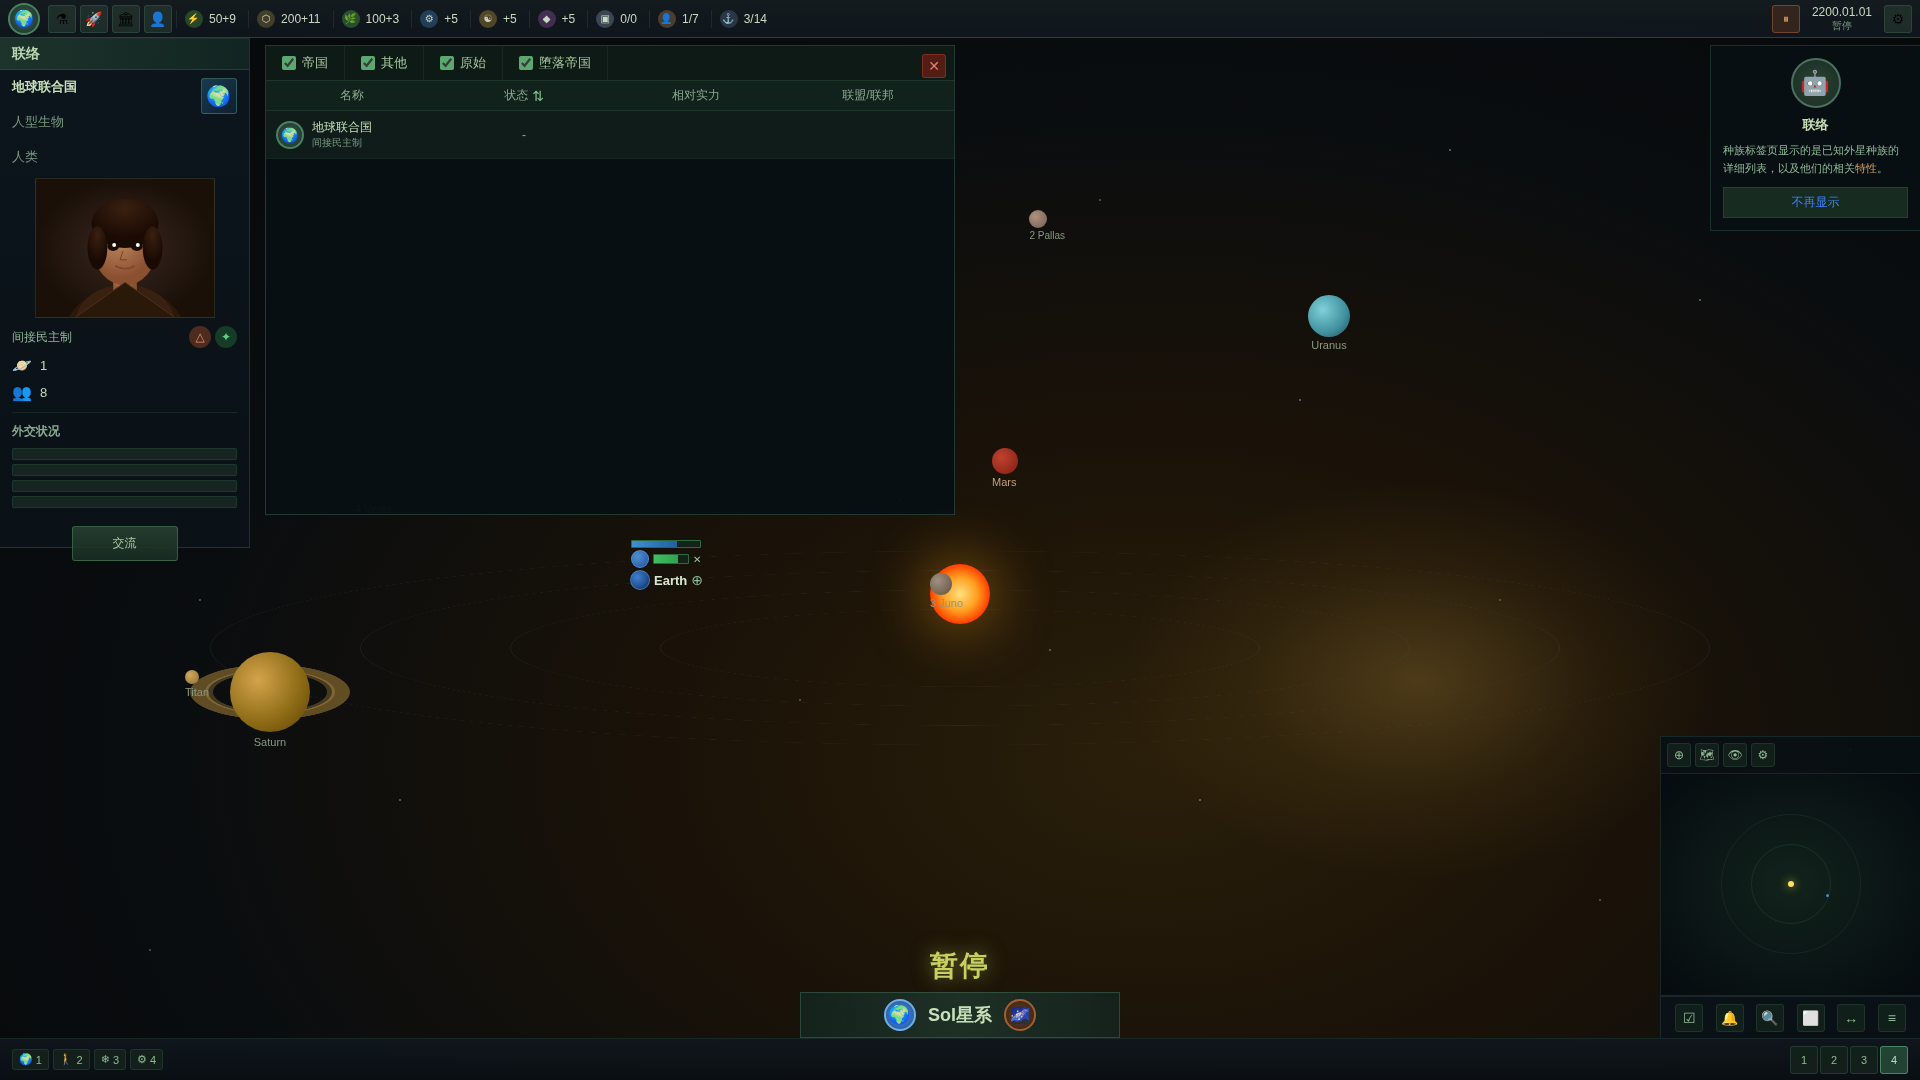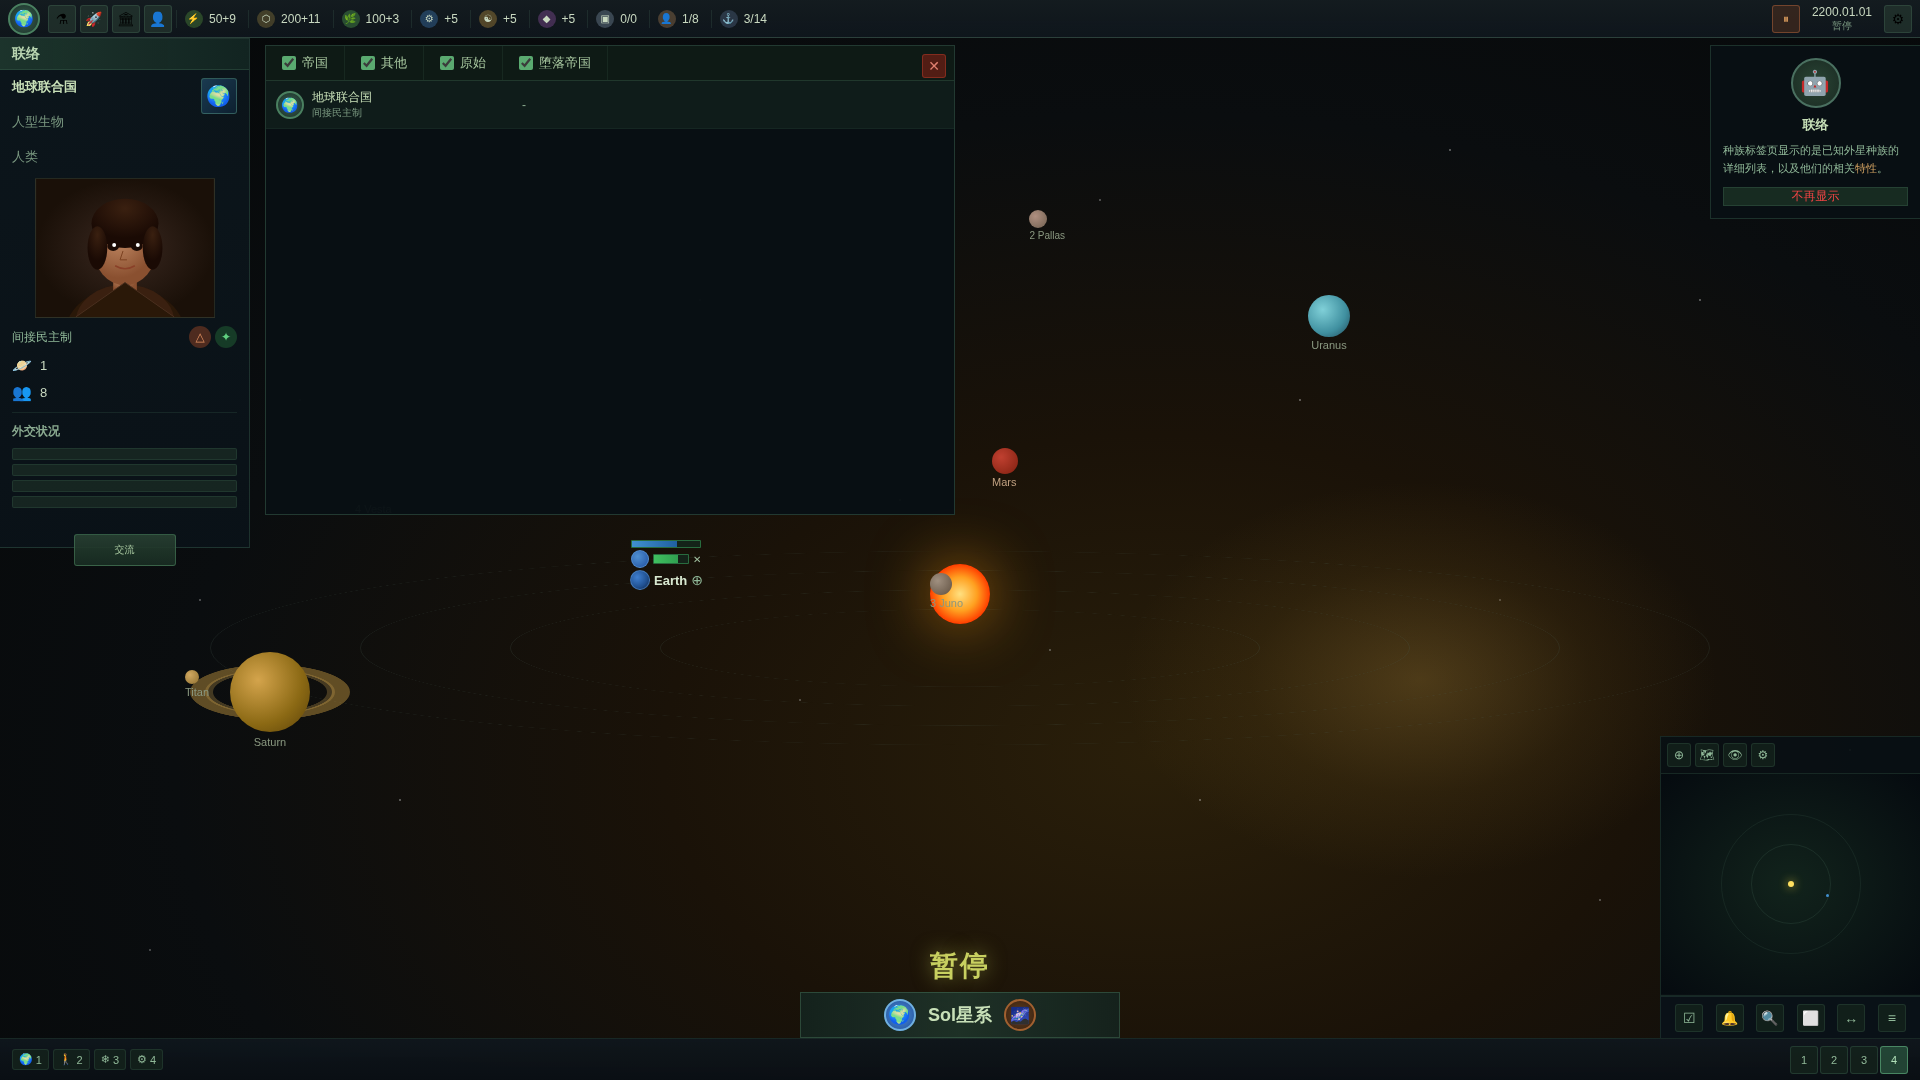--- a/index.html
+++ b/index.html
@@ -299,26 +299,26 @@
     .diplo-bar {
       height: 12px;
       background: rgba(30,50,40,0.6);
       border: 1px solid rgba(60,100,80,0.3);
       margin-bottom: 4px;
       border-radius: 2px;
     }
 
     .exchange-btn {
       display: block;
-      margin: 18px auto;
+      margin: 10px auto;
       padding: 8px 40px;
       background: linear-gradient(180deg, rgba(40,65,50,0.9), rgba(25,45,35,0.9));
       border: 1px solid rgba(80,140,100,0.5);
       color: #a8c8a0;
-      font-size: 10px;
+      font-size: 12px;
       cursor: pointer;
       border-radius: 3px;
     }
 
     
     #diplo-panel {
       position: absolute;
       left: 265px;
       top: 45px;
       width: 690px;
@@ -461,23 +461,24 @@
       color: #70d090;
     }
 
     .info-text span.highlight2 {
       color: #d0a060;
     }
 
     .no-show-btn {
       display: block;
       width: 100%;
+      padding: 6px;
       background: rgba(30,55,40,0.7);
       border: 1px solid rgba(60,100,80,0.4);
-      color: #ef4444;
+      color: #3b82f6;
       font-size: 12px;
       cursor: pointer;
       text-align: center;
       margin-top: 8px;
     }
 
     .avatar-circle {
       width: 50px;
       height: 50px;
       border-radius: 50%;
@@ -863,21 +864,21 @@
   <div class="resource-group">
     <div class="resource-icon resource-icon-influence">◆</div>
     <span>+5</span>
   </div>
   <div class="resource-group">
     <div class="resource-icon resource-icon-alloys">▣</div>
     <span>0/0</span>
   </div>
   <div class="resource-group">
     <div class="resource-icon resource-icon-consumer">👤</div>
-    <span>1/8</span>
+    <span>1/7</span>
   </div>
   <div class="resource-group">
     <div class="resource-icon" style="background:rgba(80,100,130,0.4);">⚓</div>
     <span>3/14</span>
   </div>
 
   <div class="spacer"></div>
 
   <div class="pause-btn">
     <span>⏸</span>
@@ -993,20 +994,29 @@
       <input type="checkbox" checked="" style="">
       <span>原始</span>
     </label>
     <label class="diplo-filter">
       <input type="checkbox" checked="" style="">
       <span>堕落帝国</span>
     </label>
     <div class="close-btn">✕</div>
   </div>
 
+  <div class="diplo-table-header">
+    <div class="diplo-col-header">名称</div>
+    <div class="diplo-col-header" style="display:flex;align-items:center;justify-content:center;gap:4px;">
+      <span>状态</span>
+      <span style="font-size:14px;color:#80c090;">⇅</span>
+    </div>
+    <div class="diplo-col-header">相对实力</div>
+    <div class="diplo-col-header">联盟/联邦</div>
+  </div>
 
   <div class="diplo-row">
     <div class="diplo-empire-cell">
       <div class="diplo-empire-icon">🌍</div>
       <div>
         <div class="diplo-empire-name">地球联合国</div>
         <div class="diplo-empire-govt">间接民主制</div>
       </div>
     </div>
     <div class="diplo-cell">-</div>

